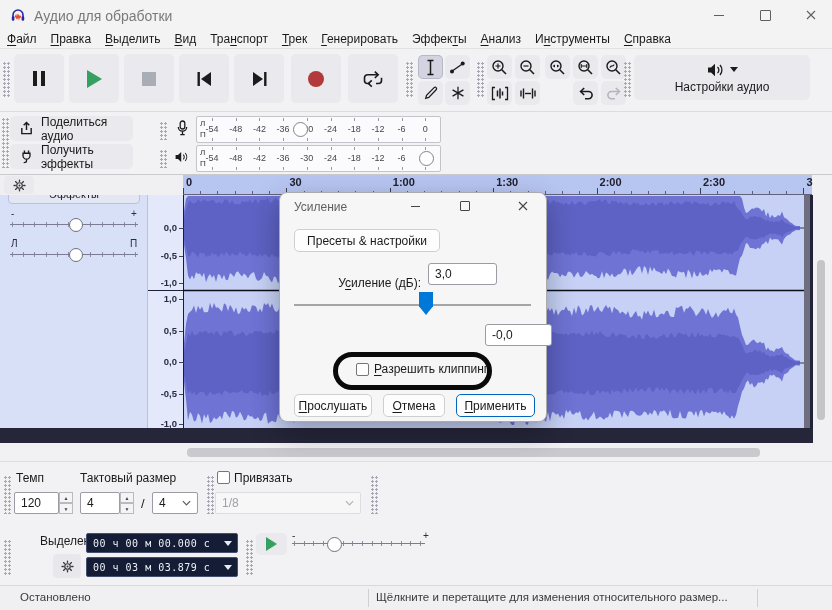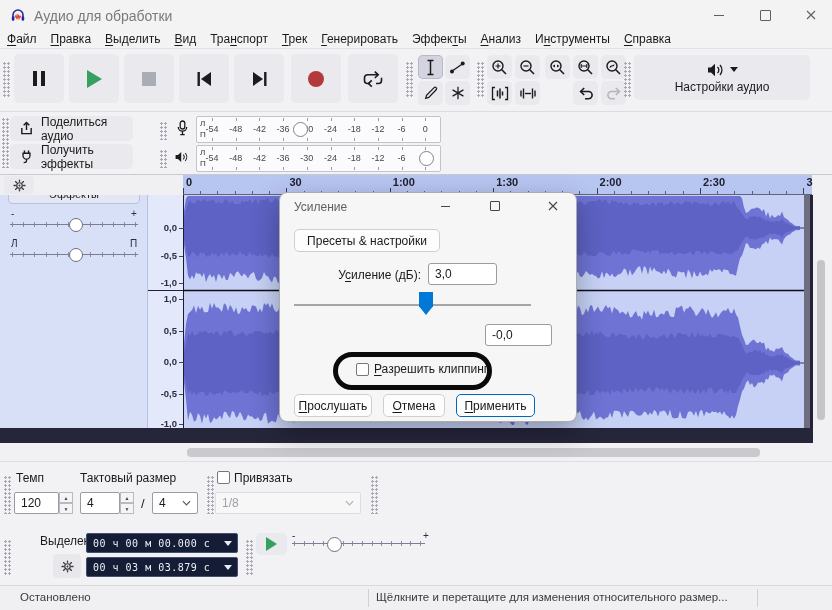--- a/index.html
+++ b/index.html
@@ -93,27 +93,27 @@
   
   .hslider-line{position:absolute;height:1px;background:#7c7c94;}
   .hslider-ticks{position:absolute;height:5px;background-image:repeating-linear-gradient(90deg,#8d8da4 0 1px,transparent 1px 9.7px);}
   .hslider-thumb{position:absolute;width:15px;height:15px;border-radius:50%;background:#fff;border:1.5px solid #70707e;box-sizing:border-box;}
 
   
   #statusbar{position:absolute;left:0;top:585px;width:832px;height:25px;background:#f0f0f2;border-top:1px solid #d8d8dc;box-sizing:border-box;font-size:11.5px;color:#3a3a3a;}
   .sb-div{position:absolute;top:3px;width:1px;height:18px;background:#d0d0d4;}
 
   
-  #dialog{position:absolute;left:279px;top:192px;width:298px;height:230px;background:#f6f6f6;border:1px solid #ababab;border-radius:8px;box-shadow:0 10px 28px rgba(0,0,0,0.3);z-index:50;box-sizing:border-box;}
+  #dialog{position:absolute;left:279px;top:192px;width:268px;height:230px;background:#f6f6f6;border:1px solid #ababab;border-radius:8px;box-shadow:0 10px 28px rgba(0,0,0,0.3);z-index:50;box-sizing:border-box;}
   #dlg-title{position:absolute;left:14px;top:7px;font-size:12px;color:#5f5f5f;}
   .dlg-winbtn{position:absolute;top:2px;width:22px;height:22px;display:flex;align-items:center;justify-content:center;color:#454545;}
   .dlg-btn{position:absolute;height:23px;background:#fdfdfd;border:1px solid #cfcfcf;border-radius:5px;font-size:12px;color:#1a1a1a;display:flex;align-items:center;justify-content:center;box-sizing:border-box;}
   .dlg-btn.default{border:1.5px solid #0067c0;}
   .dlg-input{position:absolute;height:22px;background:#fff;border:1px solid #9b9ba3;border-radius:3px;font-size:12px;font-family:"Liberation Sans",sans-serif;padding:0 0 0 6px;box-sizing:border-box;color:#1a1a1a;}
-  .dlg-label{position:absolute;font-size:12px;color:#1a1a1a;text-align:right;}
+  .dlg-label{position:absolute;font-size:12px;color:#1a1a1a;text-align:right;margin-top:8px;}
   #dlg-slider-line{position:absolute;left:14px;width:237px;top:111px;height:1.5px;background:#a5a5a5;}
   #dlg-slider-thumb{position:absolute;left:139px;top:99px;width:14px;height:23px;background:#0078d7;clip-path:polygon(0 0,100% 0,100% 62%,50% 100%,0 62%);}
   #clip-highlight{position:absolute;left:53px;top:159px;width:159px;height:38px;border:5px solid #0a0a0a;border-radius:19px;box-sizing:border-box;}
 </style>
 </head>
 <body>
 
 <div id="app">
 
   <div id="titlebar">

